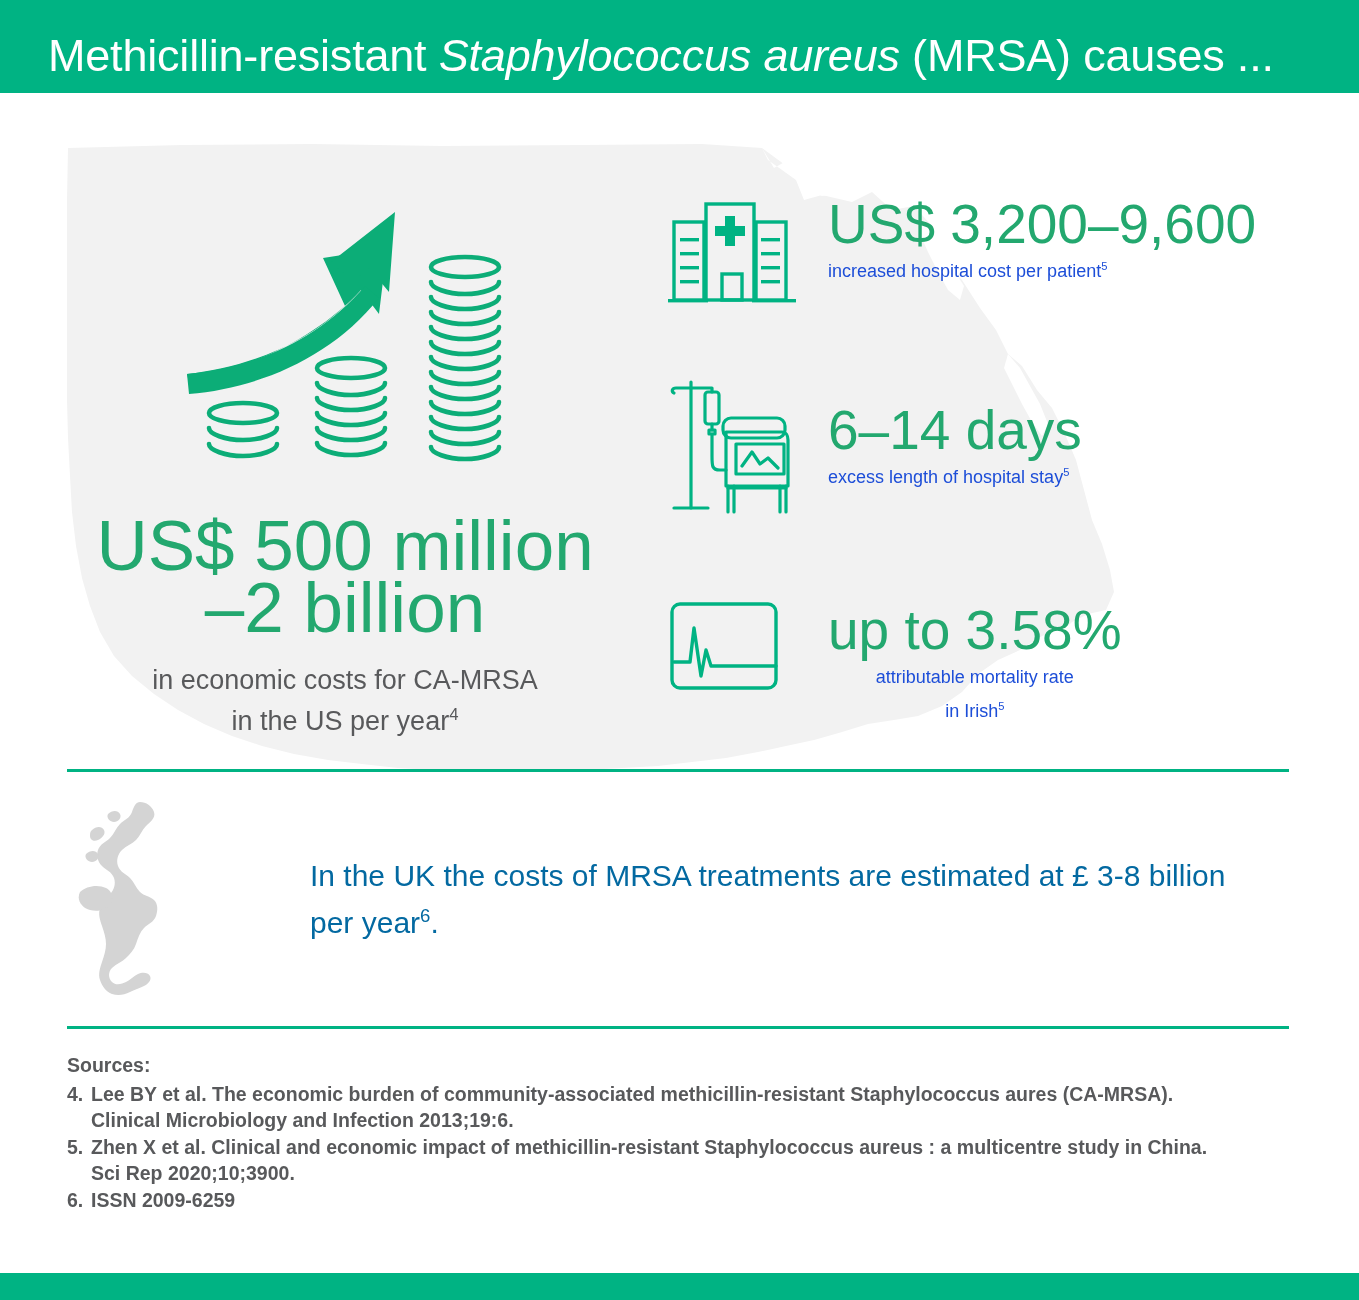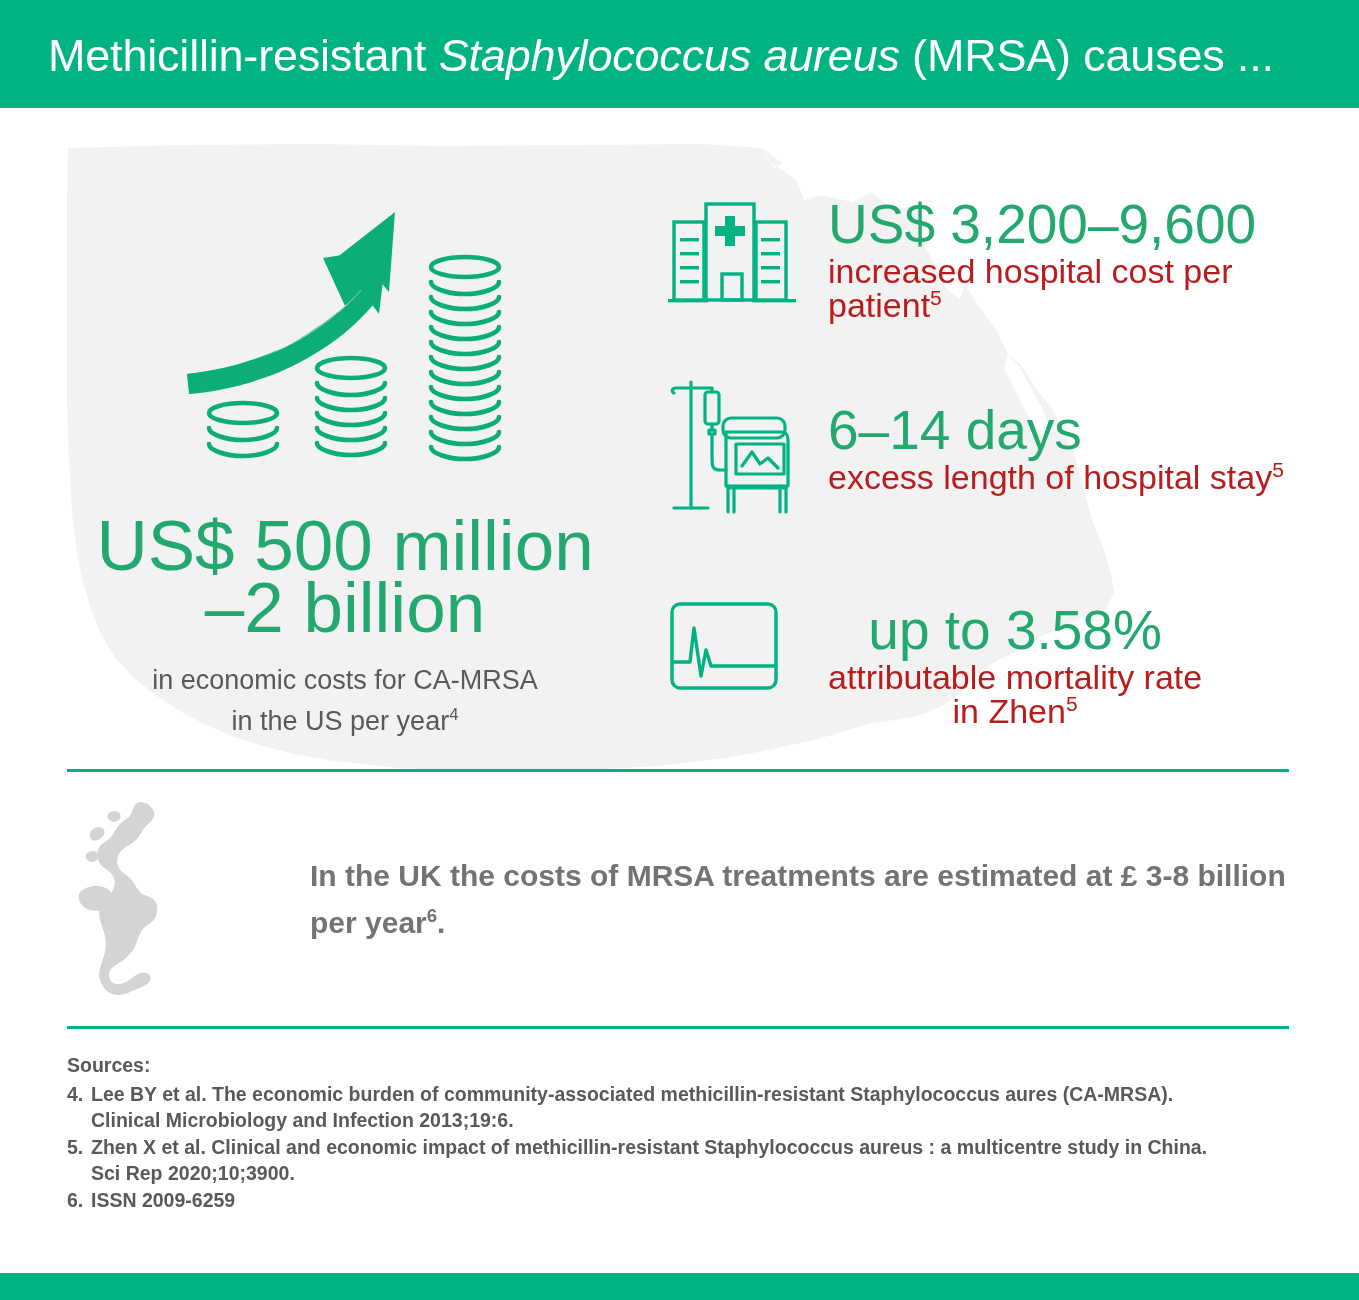--- a/index.html
+++ b/index.html
@@ -7,21 +7,21 @@
     width:1359px;height:1300px;
     background:#ffffff;
     font-family:"Liberation Sans", sans-serif;
     overflow:hidden;
     position:relative;
   }
   .page{position:relative;width:1359px;height:1300px;overflow:hidden;background:#fff;}
 
   
   .topbar{
-    position:absolute;left:0;top:0;width:1359px;height:108px;
+    position:absolute;left:0;top:0;width:1359px;height:93px;
     background:#00b383;
   }
   .topbar-title{
     position:absolute;left:48px;top:31px;
     font-size:45px;line-height:50px;color:#ffffff;
     font-weight:400;letter-spacing:-0.2px;white-space:nowrap;
     font-family:"Liberation Sans", sans-serif;
   }
   .topbar-title .ital{font-style:italic;}
   .bottombar{
@@ -50,41 +50,41 @@
   .sup{font-size:0.62em;vertical-align:super;line-height:0;}
 
   
   .stat{position:absolute;}
   .stat-icon{position:absolute;left:0;top:0;}
   .stat-body{position:absolute;}
   .stat-head{
     color:#23a86f;font-size:55px;line-height:60px;font-weight:400;white-space:nowrap;
   }
   .stat-sub{
-    color:#b91c1c;font-size:34px;line-height:34px;font-weight:400;
+    color:#1d4ed8;font-size:18px;line-height:34px;font-weight:400;
   }
 
   #stat-1{left:668px;top:200px;width:650px;height:120px;}
   #stat-1 .stat-body{left:160px;top:-6px;}
   #stat-2{left:668px;top:370px;width:650px;height:150px;}
   #stat-2 .stat-body{left:160px;top:30px;}
   #stat-3{left:668px;top:600px;width:650px;height:150px;text-align:center;}
   #stat-3 .stat-body{left:160px;top:0px;}
 
   
   .divider{
     position:absolute;left:67px;width:1222px;height:3px;background:#00b383;
   }
   #divider-1{top:769px;}
   #divider-2{top:1026px;}
 
   
   .uk-text{
     position:absolute;left:310px;top:852px;width:990px;
-    color:#737373;font-size:30px;line-height:47px;font-weight:700;
+    color:#0369a1;font-size:30px;line-height:47px;font-weight:400;
   }
 
   
   .sources{
     position:absolute;left:67px;top:1052px;width:1230px;
     color:#58595b;font-size:19.5px;line-height:26.5px;font-weight:700;
   }
   .src-head{margin:0 0 2px 0;}
   .src-item{position:relative;padding-left:24px;margin:0;}
   .src-item .num{position:absolute;left:0;top:0;}
@@ -218,21 +218,21 @@
     <svg class="stat-icon" width="120" height="95" viewBox="0 0 120 95" aria-hidden="true">
       <g fill="none" stroke="#00b383" stroke-width="3.4" stroke-linecap="round" stroke-linejoin="round">
         <rect x="4" y="4" width="104" height="84" rx="8"></rect>
         <path d="M6,62 L22,62 L26,28 L33,76 L38,50 L43,66 L108,66"></path>
       </g>
     </svg>
     <div class="stat-body">
       <div class="stat-head">up to 3.58%</div>
       <div class="stat-sub">
         <span>attributable mortality rate</span><br>
-        <span>in Zhen</span><span class="sup">5</span>
+        <span>in Irish</span><span class="sup">5</span>
       </div>
     </div>
   </div>
 
   <div class="divider" id="divider-1"></div>
 
   <svg class="uk-map" viewBox="0 0 130 205" aria-hidden="true">
     <g fill="#d4d4d4">
       <path d="M62,2 C68,2 74,6 76,12 C78,18 72,22 68,26 C64,30 62,36 58,40 C54,44 48,46 44,50
         C40,54 38,60 40,66 C42,72 48,74 52,78 C56,82 58,88 62,92 C66,96 72,96 76,100

